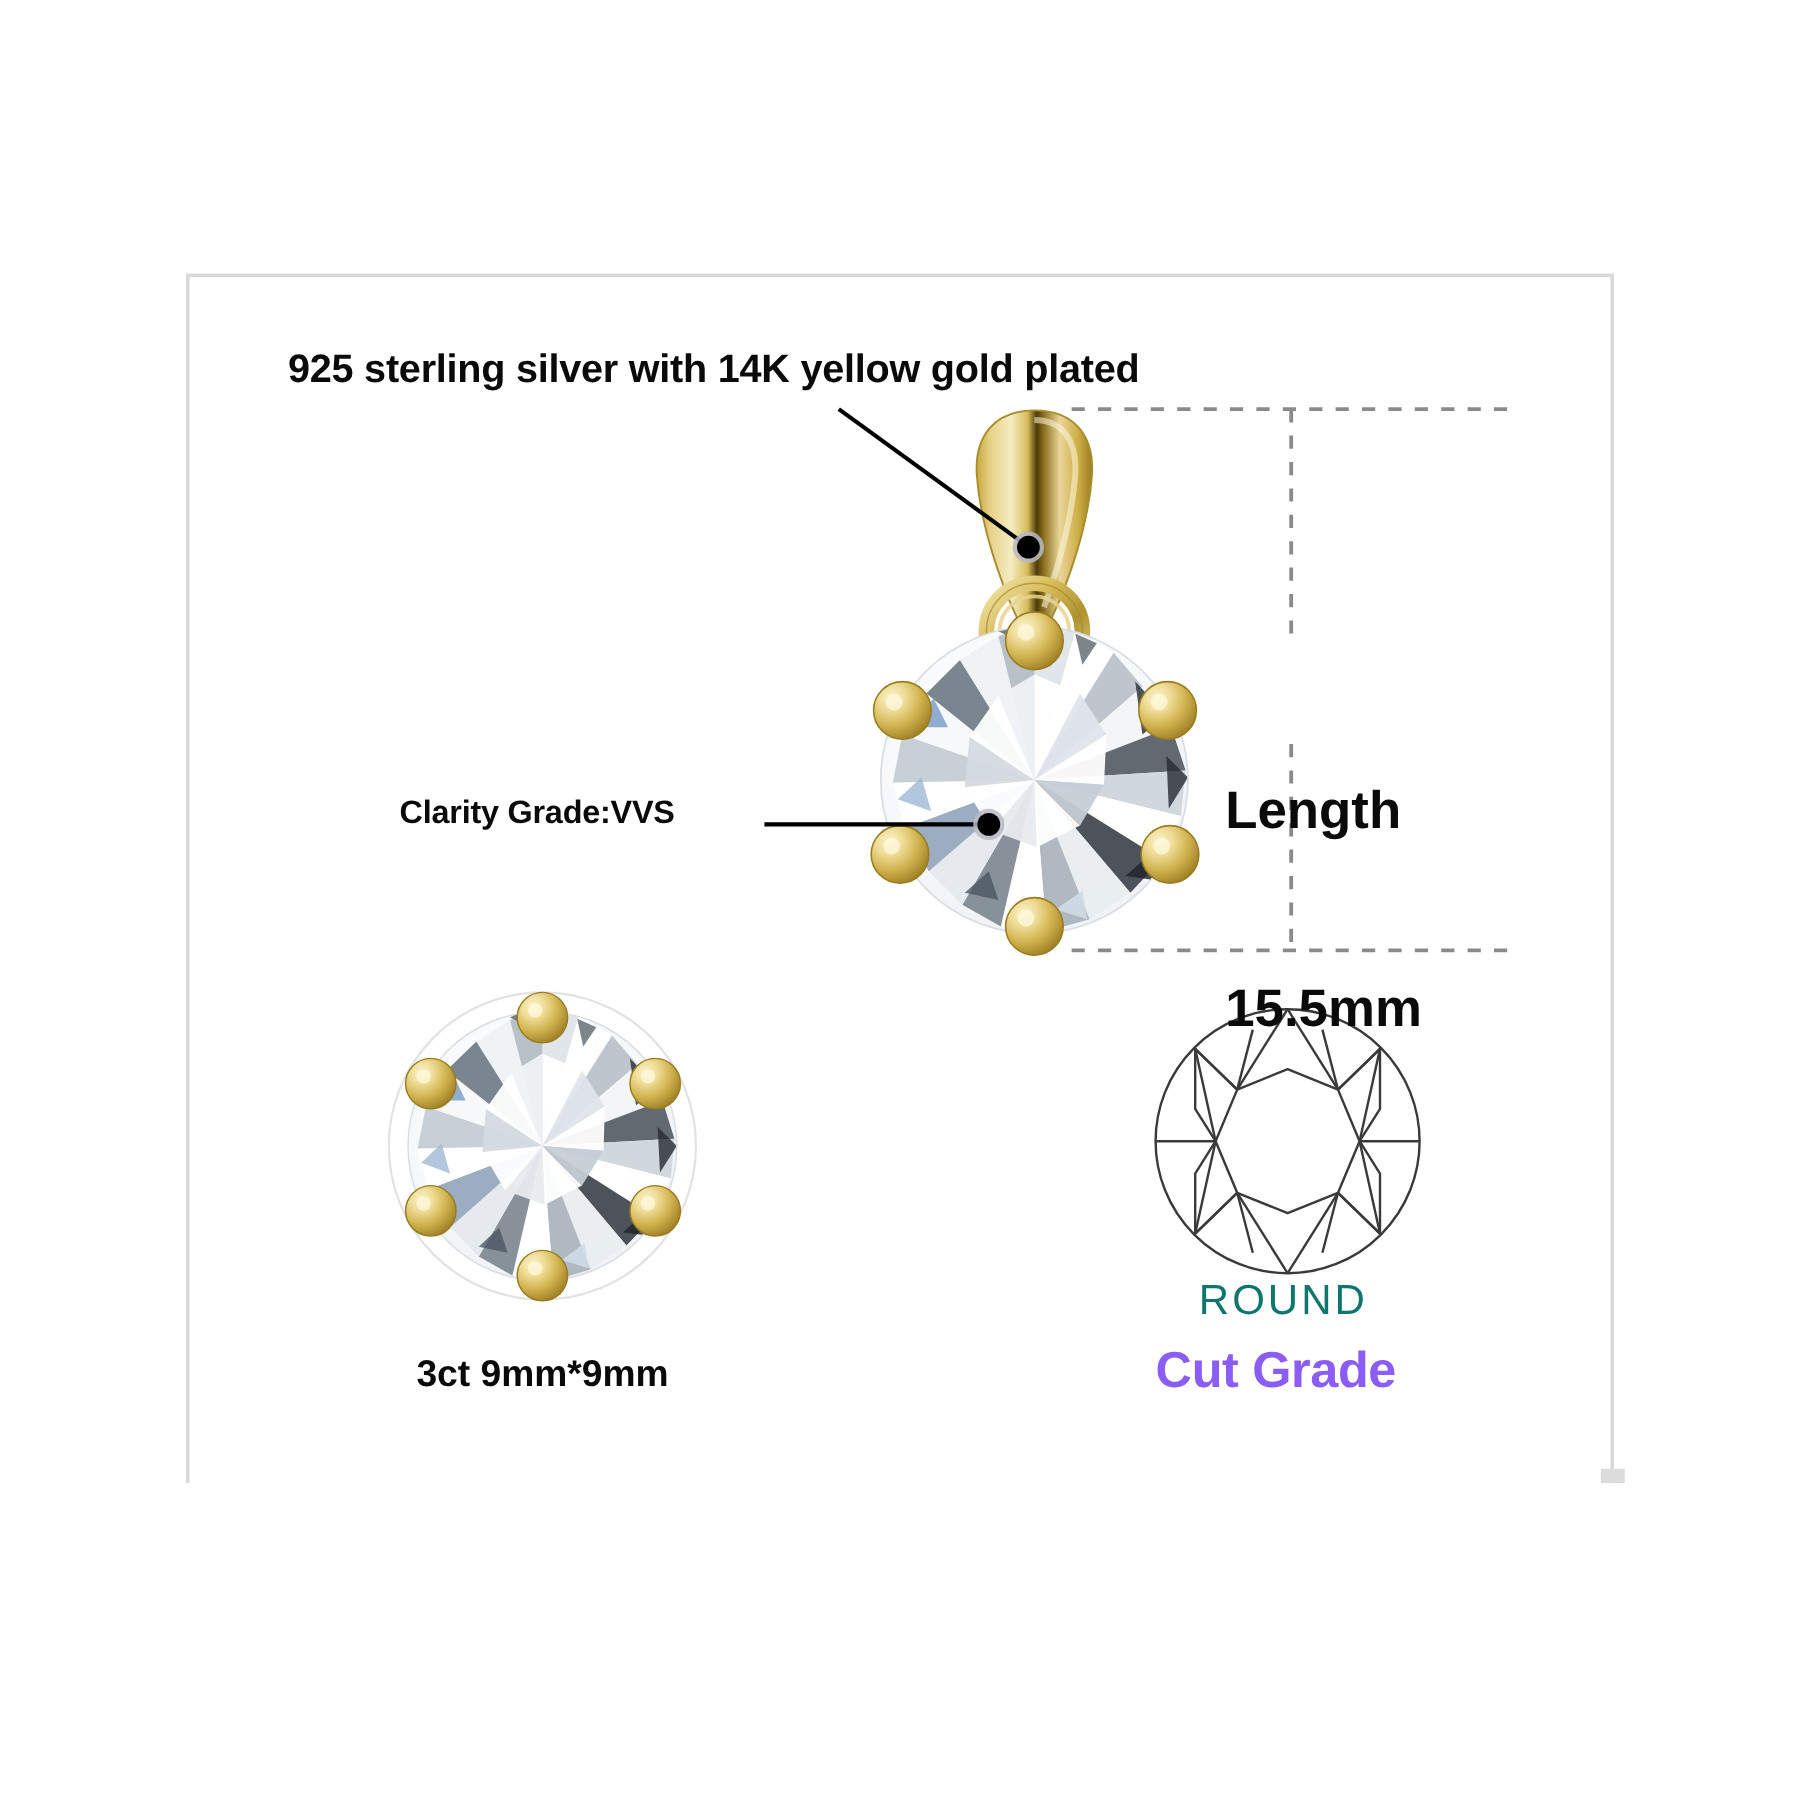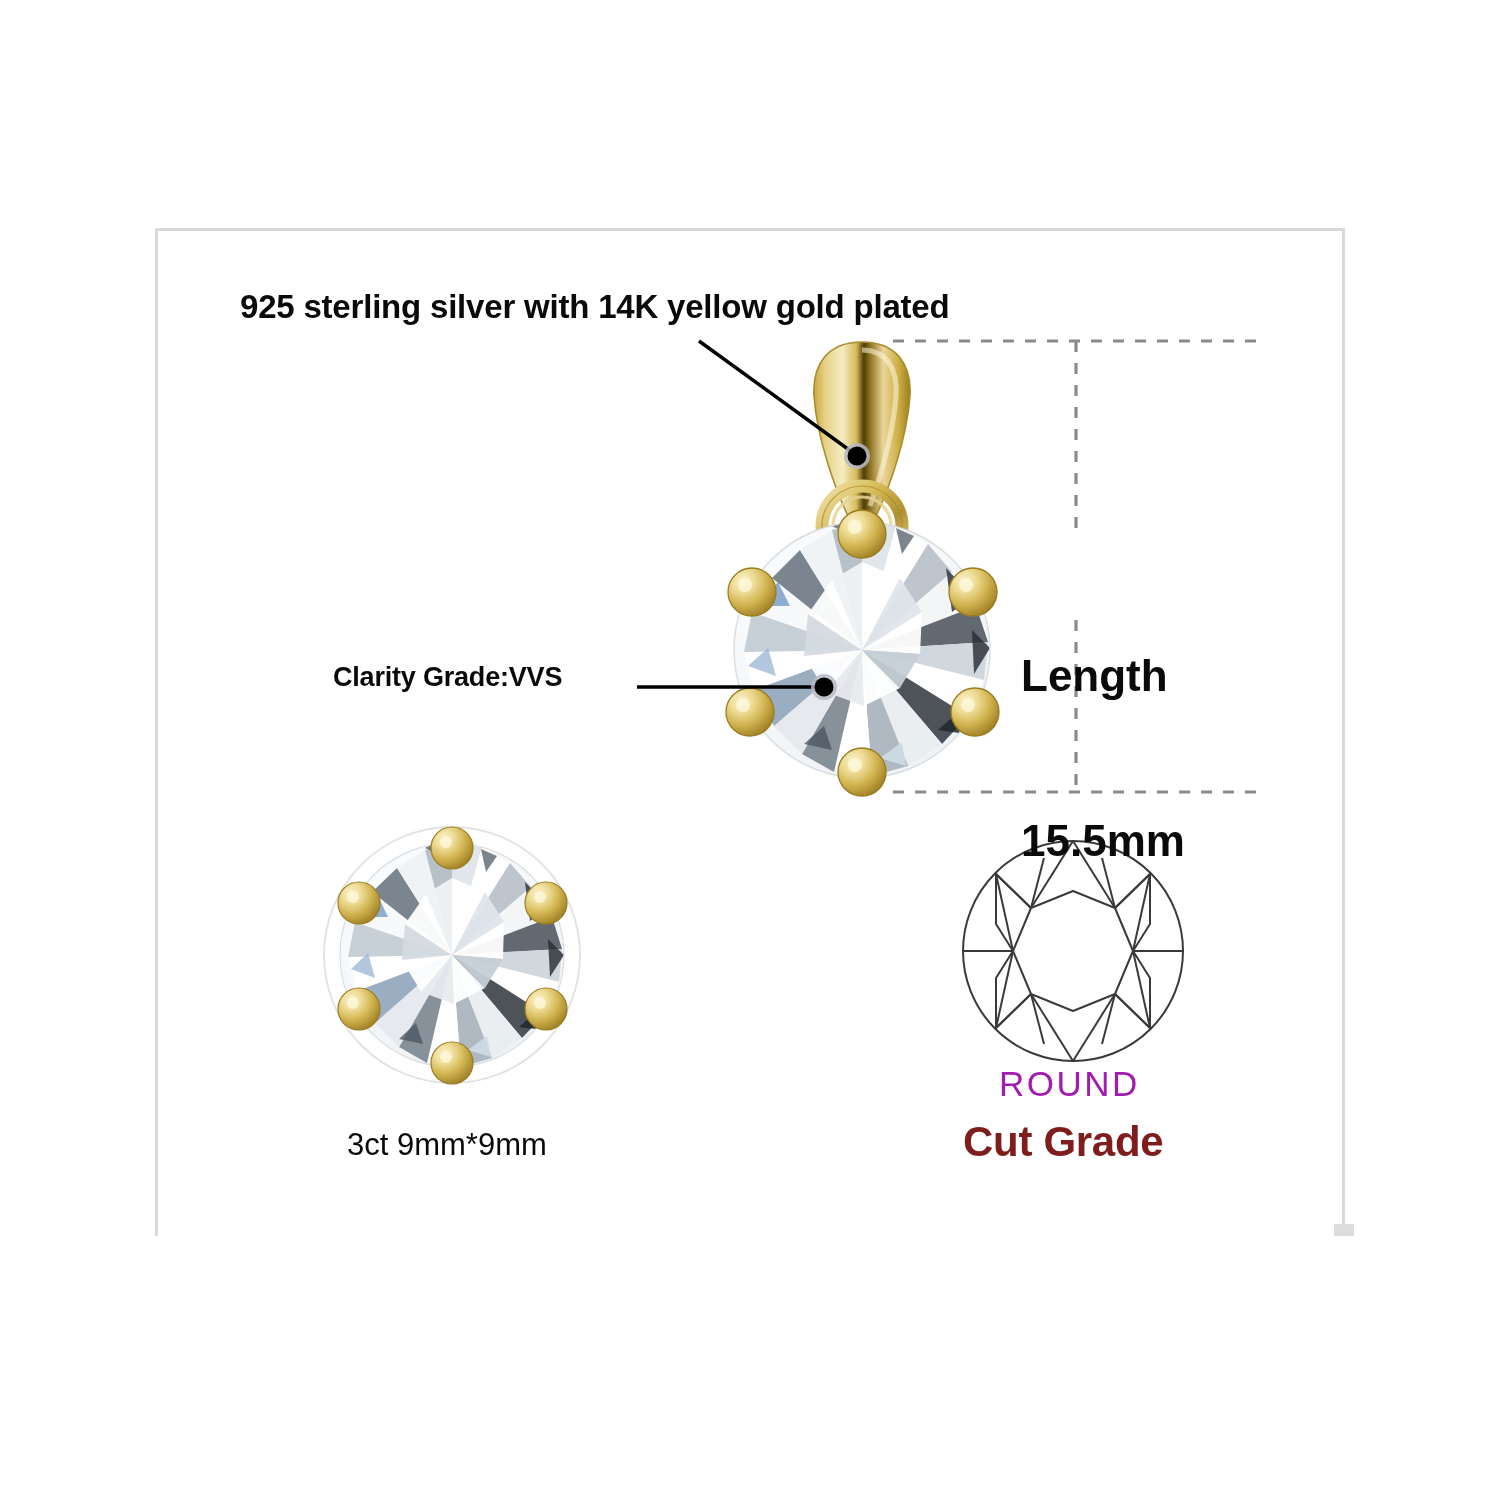--- a/index.html
+++ b/index.html
@@ -63,37 +63,37 @@
     left: 333px;
     top: 662px;
     font-size: 27px;
     font-weight: 700;
     letter-spacing: -0.2px;
   }
   #carat-label {
     left: 347px;
     top: 1127px;
     font-size: 31px;
-    font-weight: 400;
+    font-weight: 700;
     letter-spacing: 0px;
   }
   #shape-label {
     left: 999px;
     top: 1063px;
     font-size: 35px;
     font-weight: 400;
-    color: #a21caf;
+    color: #0f766e;
     letter-spacing: 2.5px;
   }
   #cut-grade-label {
     left: 963px;
     top: 1117px;
     font-size: 42px;
     font-weight: 700;
-    color: #7f1d1d;
+    color: #8b5cf6;
     letter-spacing: -0.3px;
   }
 
   
   .overlay {
     position: absolute;
     left: 0;
     top: 0;
     width: 1500px;
     height: 1500px;

